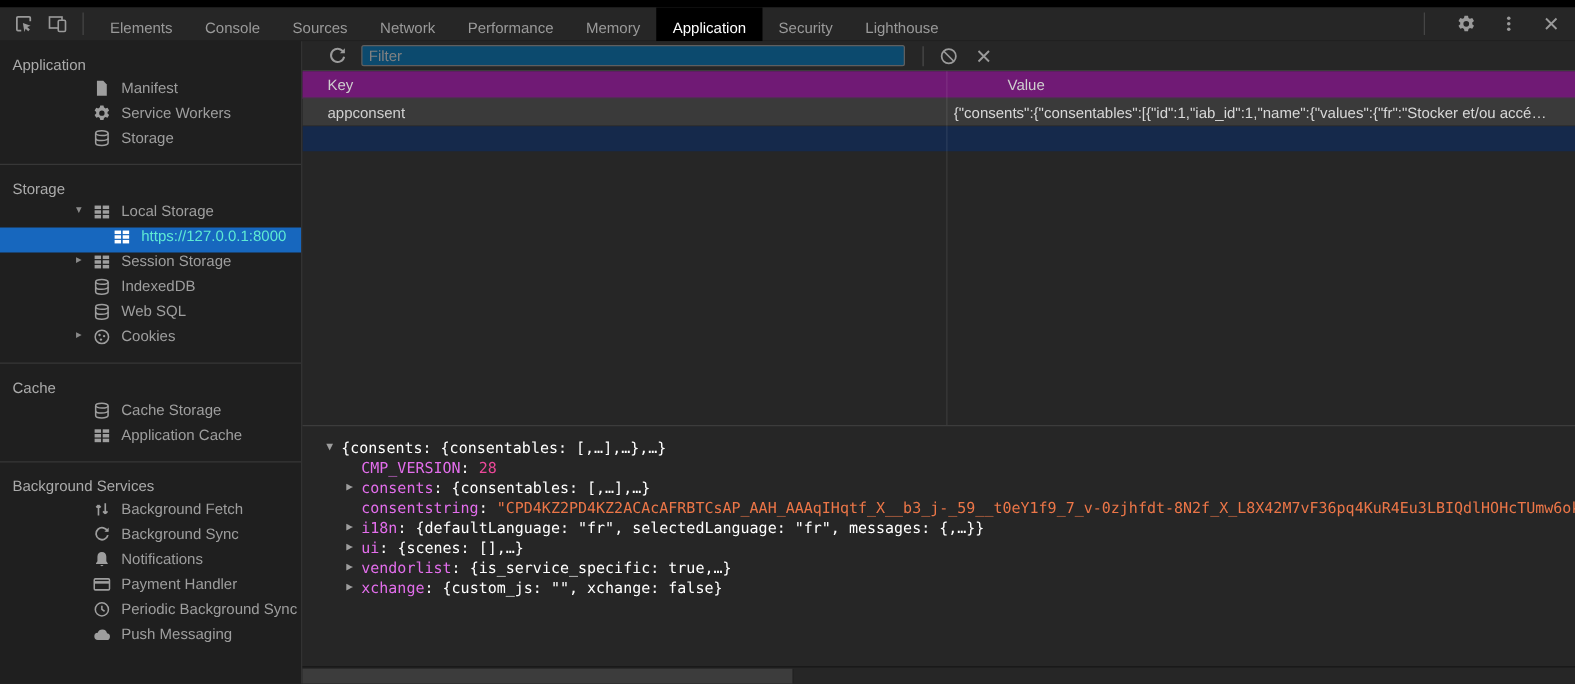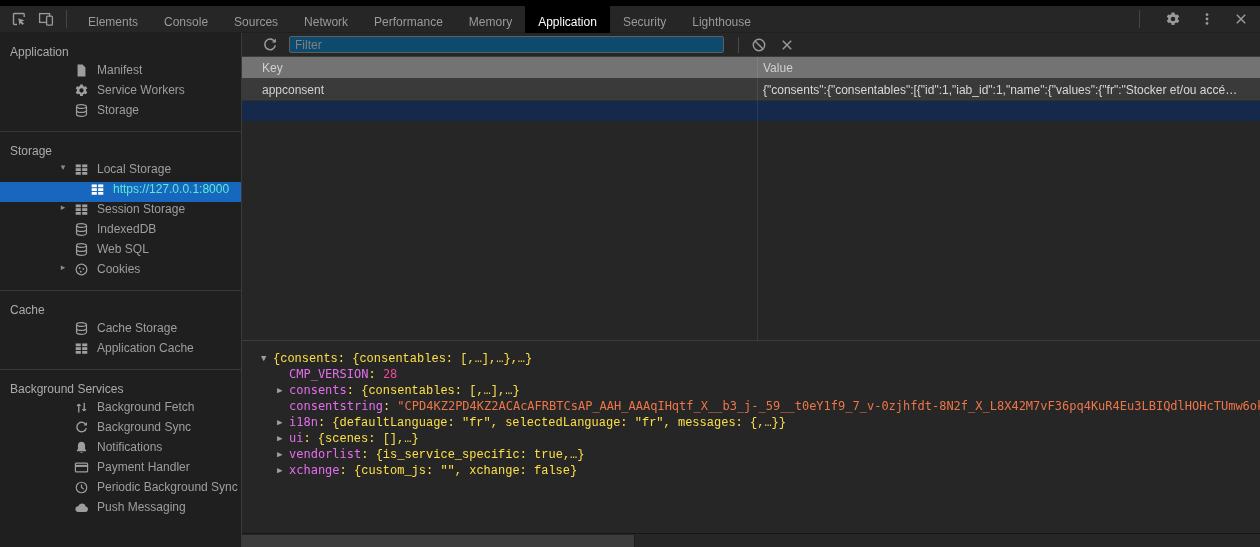--- a/index.html
+++ b/index.html
@@ -44,39 +44,39 @@
   #refresh-btn{width:16px;height:16px;margin-left:20px;color:#9a9a9a;cursor:pointer;flex:none;}
   #filter-input{margin-left:11px;width:435px;height:17px;box-sizing:border-box;background:#0c4a6e;border:1px solid #5f5f5f;
                 border-radius:2px;color:#d0d0d0;font-family:"Liberation Sans",sans-serif;font-size:12px;padding:0 5px;outline:none;flex:none;}
   #filter-input::placeholder{color:#818181;}
   .tool-sep{width:1px;height:16px;background:#4a4a4a;margin-left:14px;flex:none;}
   .tool-icon{width:16px;height:16px;margin-left:12px;color:#9a9a9a;cursor:pointer;flex:none;}
 
   
   #kv-area{position:relative;flex:none;}
   #kv-area::after{content:"";position:absolute;left:515px;top:0;bottom:0;width:1px;background:rgba(255,255,255,0.09);pointer-events:none;}
-  #kv-header{height:22px;display:flex;align-items:center;border-bottom:1px solid #3c3c3c;box-sizing:border-box;background:#737373;color:#cfcfcf;}
+  #kv-header{height:22px;display:flex;align-items:center;border-bottom:1px solid #3c3c3c;box-sizing:border-box;background:#701a75;color:#cfcfcf;gap:43px;}
   .col-key{width:515px;flex:none;padding-left:20px;box-sizing:border-box;}
   .col-val{flex:1;padding-left:6px;min-width:0;}
   #kv-body{height:261px;overflow:hidden;}
   .kv-row{height:22px;display:flex;align-items:center;box-sizing:border-box;border-bottom:1px solid rgba(0,0,0,0.18);cursor:pointer;}
   .kv-row .cell{white-space:nowrap;overflow:hidden;}
   .kv-row.stripe{background:#3a3a3a;}
   .kv-row.selected{background:#15294b;height:20px;border-bottom:none;}
   .kv-val-text{color:#d8d8d8;}
 
   
   #preview{height:193px;flex:none;border-top:1px solid #3c3c3c;box-sizing:border-box;background:#262626;
            overflow:hidden;padding-top:9px;font-family:"DejaVu Sans Mono",monospace;font-size:12px;line-height:16px;}
   .tree-line{height:16px;white-space:nowrap;overflow:hidden;color:#d5d5d5;}
   .tw{display:inline-block;width:12px;color:#9e9e9e;font-size:9px;vertical-align:top;line-height:16px;cursor:pointer;}
   .tk-key{color:#e36eec;}
   .tk-num{color:#ec4899;}
   .tk-str{color:#ec7648;}
-  .tk-plain{color:#fde047;font-family:Liberation Mono, monospace;}
+  .tk-plain{color:#ffffff;}
 
   
   #hscroll{height:14px;flex:none;background:#262626;border-top:1px solid #161616;box-sizing:border-box;position:relative;}
   #hscroll-thumb{position:absolute;left:0;top:1px;bottom:0;width:392px;background:#3c3c3c;border-right:1px solid #1c1c1c;cursor:pointer;}
 </style>
 </head>
 <body>
 
 <div id="top-strip"></div>
 

